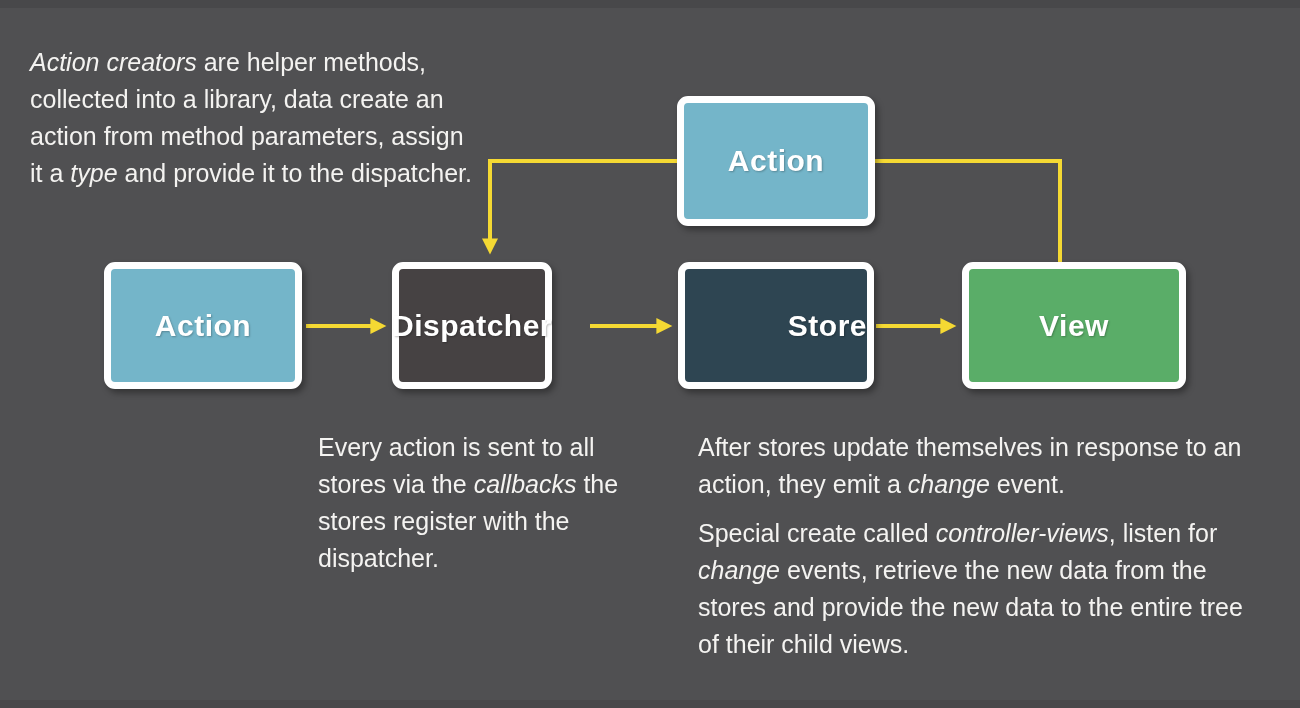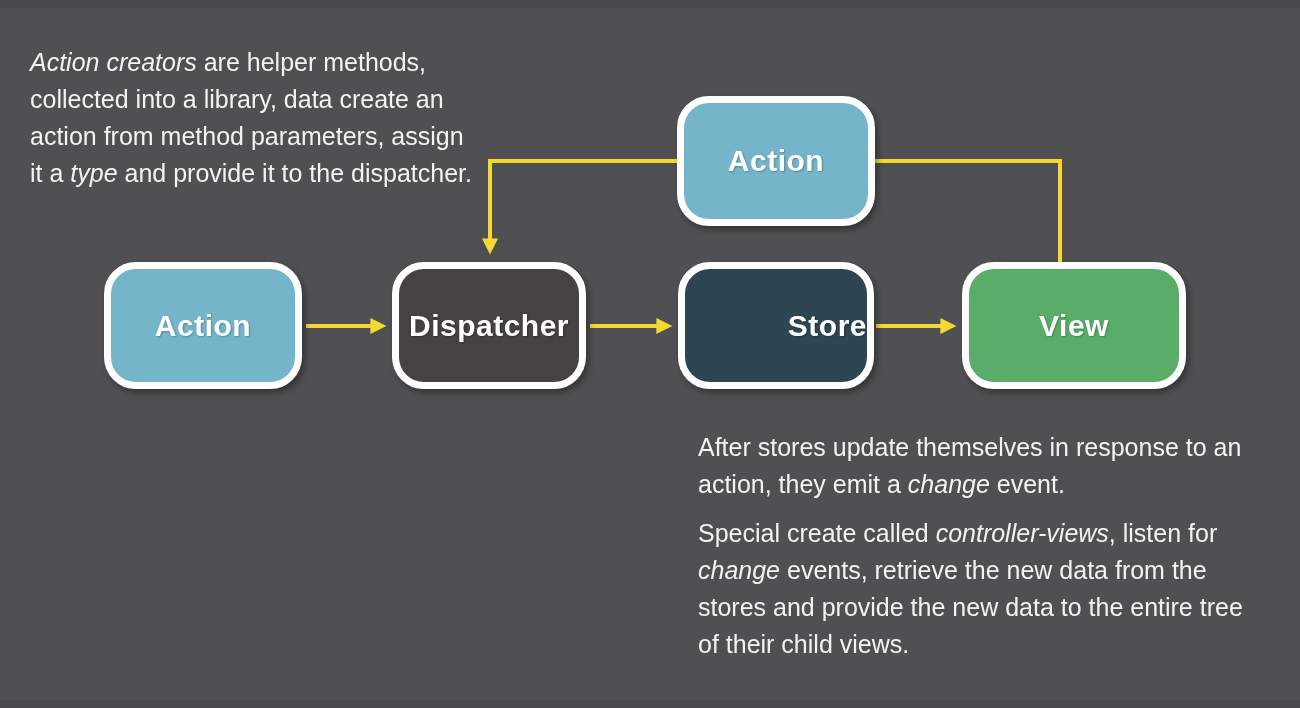--- a/index.html
+++ b/index.html
@@ -31,37 +31,37 @@
   .wires path.wire {
     fill: none;
     stroke-width: 4;
   }
 
   .node {
     position: absolute;
     z-index: 2;
     box-sizing: border-box;
     border: 7px solid #fff;
-    border-radius: 32px;
+    border-radius: 11px;
     box-shadow: 3px 4px 6px rgba(0,0,0,0.35);
     display: flex;
     align-items: center;
     justify-content: center;
   }
   .node-label {
     color: #ffffff;
     font-weight: bold;
     font-size: 30px;
     letter-spacing: 0.5px;
     text-shadow: 1px 1px 2px rgba(0,0,0,0.25);
   }
 
   .node-action-top  { left: 677px; top:  96px; width: 198px; height: 130px; }
   .node-action-left { left: 104px; top: 262px; width: 198px; height: 127px; }
-  .node-dispatcher  { left: 392px; top: 262px; width: 194px; height: 127px; }
+  .node-dispatcher  { left: 392px; top: 262px; width: 160px; height: 127px; }
   .node-store       { left: 678px; top: 262px; width: 196px; height: 127px; }
   .node-view        { left: 962px; top: 262px; width: 224px; height: 127px; }
 
   .note {
     position: absolute;
     z-index: 2;
     margin: 0;
     color: #f4f3f1;
     font-size: 25px;
     line-height: 37px;
@@ -108,19 +108,20 @@
   <div class="node node-store" style="background-color: rgb(46, 69, 82); justify-content: flex-end;">
     <span class="node-label">Store</span>
   </div>
 
   <div class="node node-view" style="background-color: rgb(90, 173, 104);">
     <span class="node-label">View</span>
   </div>
 
   <p class="note note-action-creators"><i>Action creators</i><span> are helper methods, collected into a library, data create an action from method parameters, assign it a </span><i>type</i><span> and provide it to the dispatcher.</span></p>
 
+  <p class="note note-dispatcher"><span>Every action is sent to all stores via the </span><i>callbacks</i><span> the stores register with the dispatcher.</span></p>
 
   <div class="note notes-right">
     <p class="para"><span>After stores update themselves in response to an action, they emit a </span><i>change</i><span> event.</span></p>
     <p class="para"><span>Special create called </span><i>controller-views</i><span>, listen for </span><i>change</i><span> events, retrieve the new data from the stores and provide the new data to the entire tree of their child views.</span></p>
   </div>
 
 </div>
 
 </body></html>

